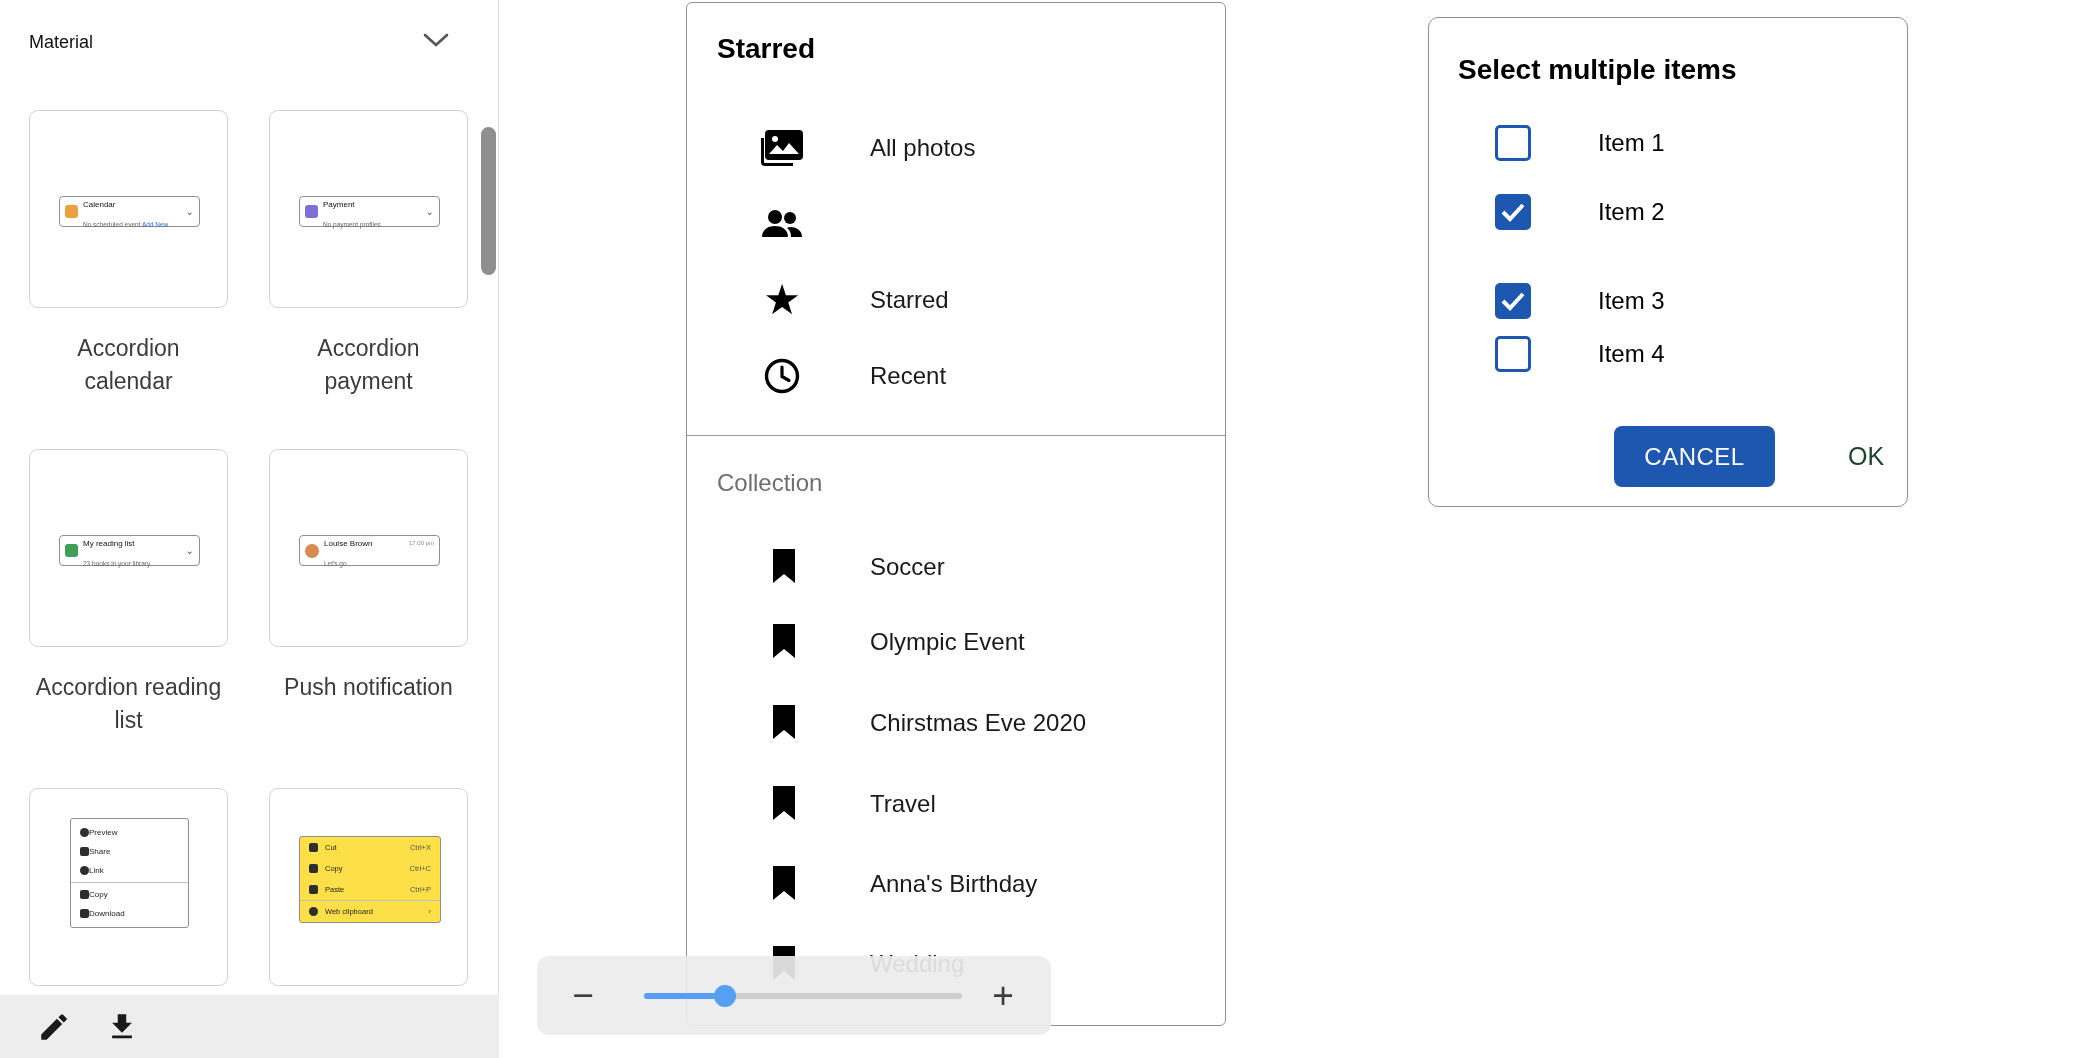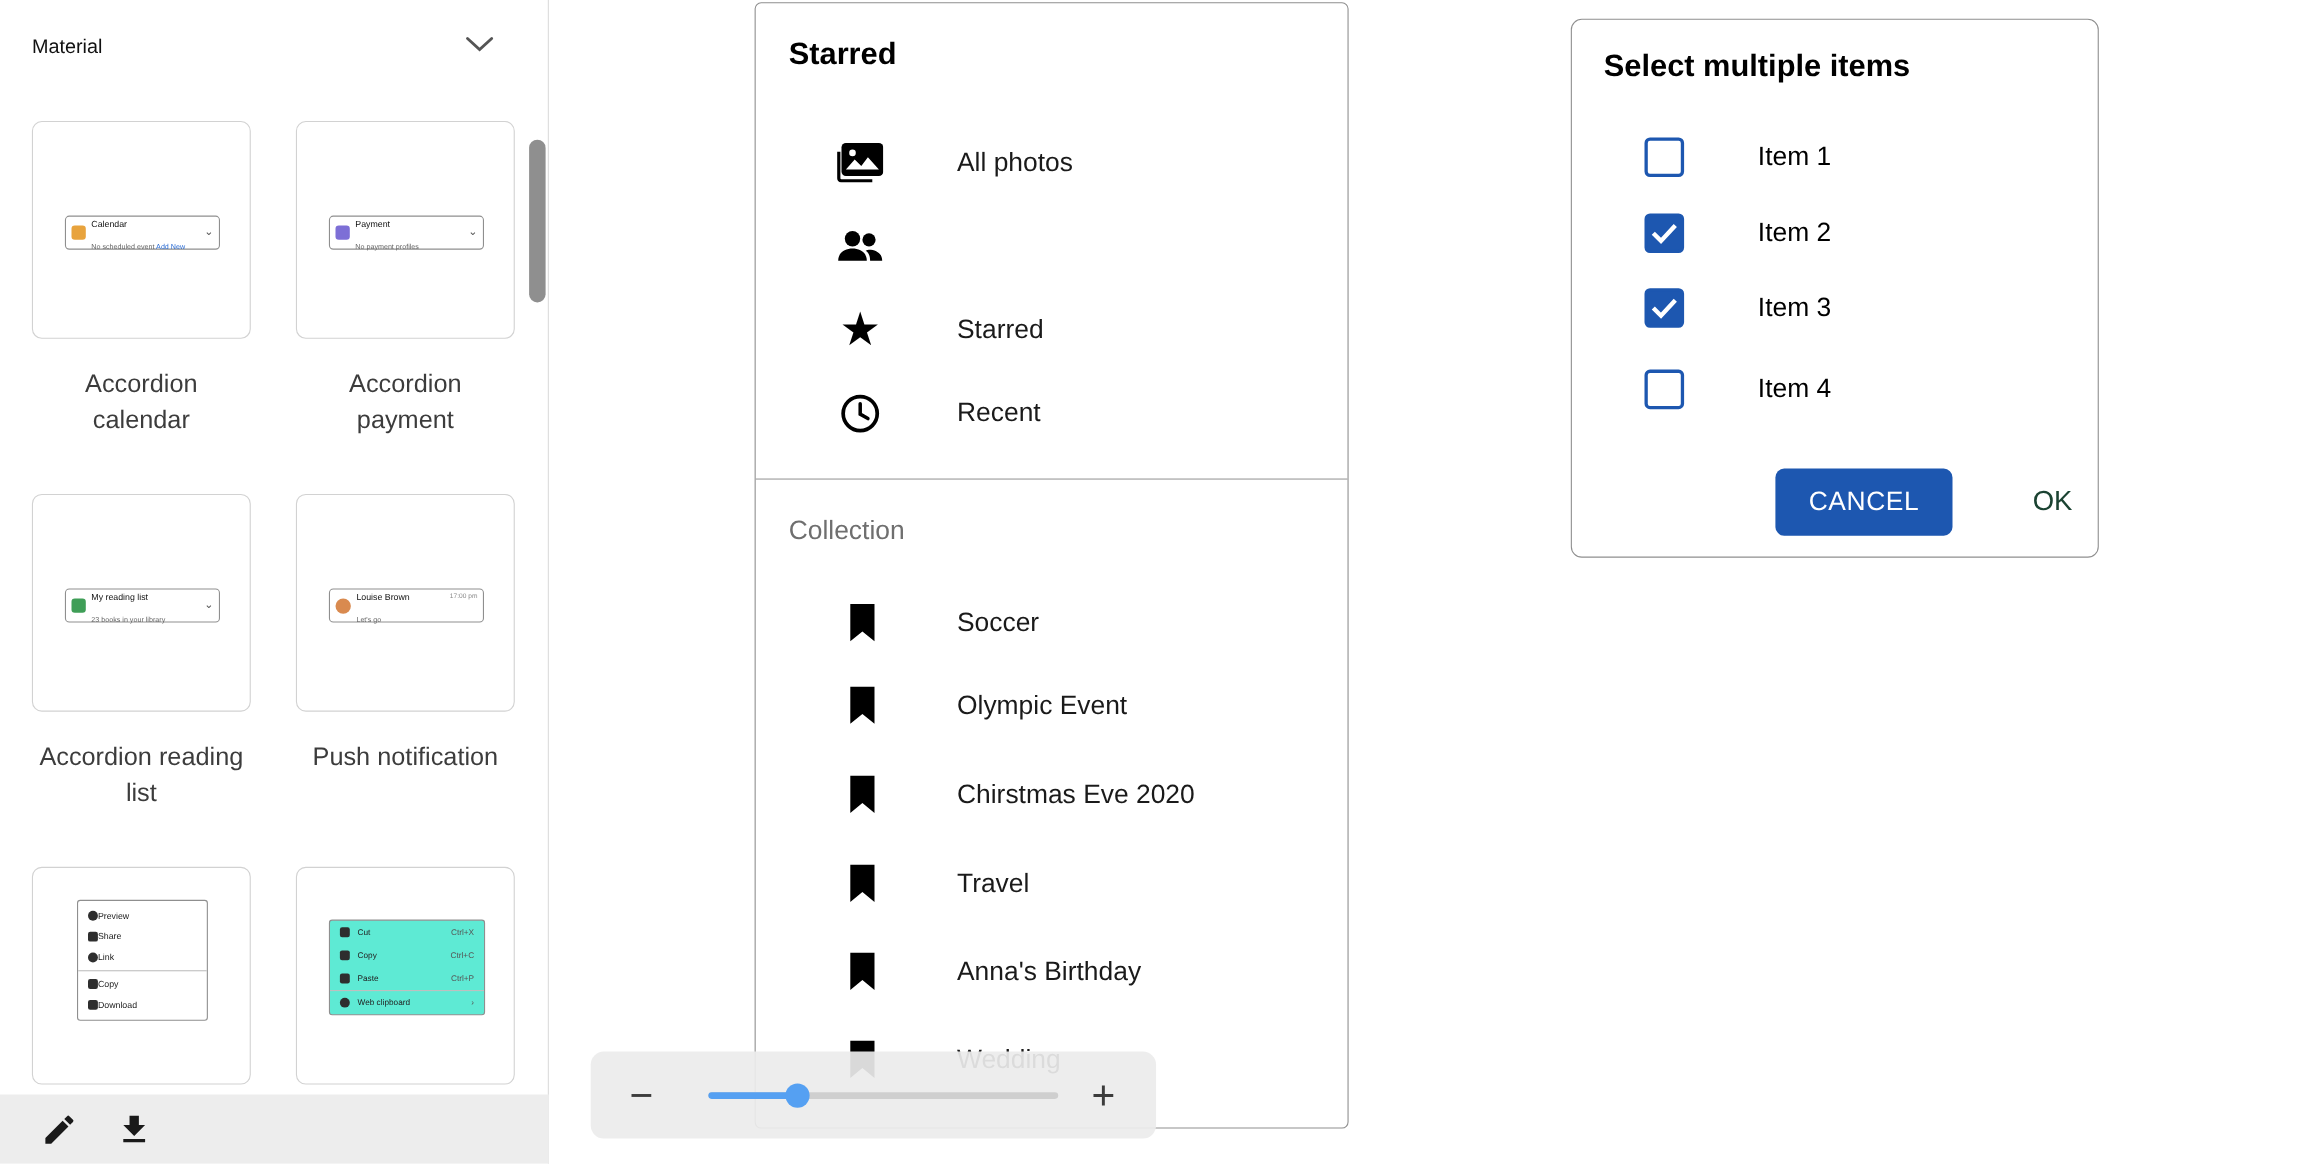--- a/index.html
+++ b/index.html
@@ -32,21 +32,21 @@
   .mini-time { font-size:6px; color:#888; align-self:flex-start; margin-top:4px; white-space:nowrap; }
   .mini-chev { font-size:10px; color:#555; flex:none; line-height:1; }
 
   .mini-menu { position:absolute; left:40px; top:29px; width:119px; background:#fff;
                border:1px solid #8f8f8f; border-radius:3px; padding:4px 0; }
   .mini-menu-row { display:flex; align-items:center; gap:0; padding:5px 9px; font-size:8px; color:#222; }
   .mini-menu-divider { border-top:1px solid #bfbfbf; margin:2px 0; }
   .mini-glyph { width:9px; height:9px; background:#2e2e2e; border-radius:2px; flex:none; }
   .mini-glyph.round { border-radius:50%; }
 
-  .mini-ctx { position:absolute; left:29px; top:47px; width:142px; background:#5eead4;
+  .mini-ctx { position:absolute; left:29px; top:47px; width:142px; background:#fde047;
               border:1px solid #8f8f8f; border-radius:3px; }
   .mini-ctx-row { display:flex; align-items:center; gap:7px; padding:6px 9px; font-size:7.5px; color:#222; }
   .mini-ctx-short { margin-left:auto; color:#555; }
   .mini-ctx-footer { border-top:1px solid #bfbfbf; }
 
   .scrollbar { position:absolute; left:481px; top:127px; width:15px; height:148px;
                background:#8f8f8f; border-radius:8px; cursor:pointer; }
 
   .sidebar-footer { position:absolute; left:0; top:995px; width:499px; height:63px;
                     background:#ededed; display:flex; align-items:center; padding-left:32px; gap:24px; }
@@ -64,21 +64,21 @@
   .star-glyph { font-size:42px; line-height:0; color:#000; }
   .panel-divider { position:absolute; left:0; right:0; top:432px; border-top:1.5px solid #9a9a9a; }
   .section-label { position:absolute; left:30px; top:466px; font-size:24px; color:#6f6f6f; }
   .coll-row { position:absolute; left:0; right:0; height:48px; cursor:pointer; }
   .coll-row .row-icon { position:absolute; left:84px; top:6px; }
   .coll-row .row-label { position:absolute; left:183px; top:0; height:48px; line-height:48px; font-size:24px; }
 
   
   .dialog { position:absolute; left:1428px; top:17px; width:480px; height:490px; background:#fff;
             border:1.5px solid #8f8f8f; border-radius:10px; z-index:2; }
-  .dialog-title { position:absolute; left:29px; top:26px; font-size:28px; font-weight:bold; color:#000; }
+  .dialog-title { position:absolute; left:29px; top:36px; font-size:28px; font-weight:bold; color:#000; }
   .dlg-row { position:absolute; left:66px; height:44px; display:flex; align-items:center; }
   .cb { width:36px; height:36px; border:3.5px solid var(--accent_blue,#1d57b0); border-radius:5px;
         background:#fff; display:flex; align-items:center; justify-content:center; cursor:pointer; flex:none; }
   .cb svg { display:none; }
   .cb.checked { background:var(--accent_blue,#1d57b0); }
   .cb.checked svg { display:block; }
   .dlg-row .opt-label { margin-left:67px; font-size:24px; color:#000; }
   .btn-cancel { position:absolute; left:185px; top:408px; width:161px; height:61px;
                 background:var(--accent_blue,#1d57b0); color:#fff; font-size:24px; letter-spacing:0.5px;
                 border:none; border-radius:8px; cursor:pointer; font-family:inherit; }
@@ -348,21 +348,21 @@
       <span class="opt-label">Item 1</span>
     </div>
     <div class="dlg-row" style="top:172px">
       <span class="cb checked">
           <svg width="24" height="20" viewBox="0 0 24 20">
             <polyline points="2,10 9,17 22,3" fill="none" stroke="#fff" stroke-width="4"></polyline>
           </svg>
         </span>
       <span class="opt-label">Item 2</span>
     </div>
-    <div class="dlg-row" style="top:240px">
+    <div class="dlg-row" style="top:261px">
       <span class="cb checked">
           <svg width="24" height="20" viewBox="0 0 24 20">
             <polyline points="2,10 9,17 22,3" fill="none" stroke="#fff" stroke-width="4"></polyline>
           </svg>
         </span>
       <span class="opt-label">Item 3</span>
     </div>
     <div class="dlg-row" style="top:314px">
       <span class="cb"></span>
       <span class="opt-label">Item 4</span>

